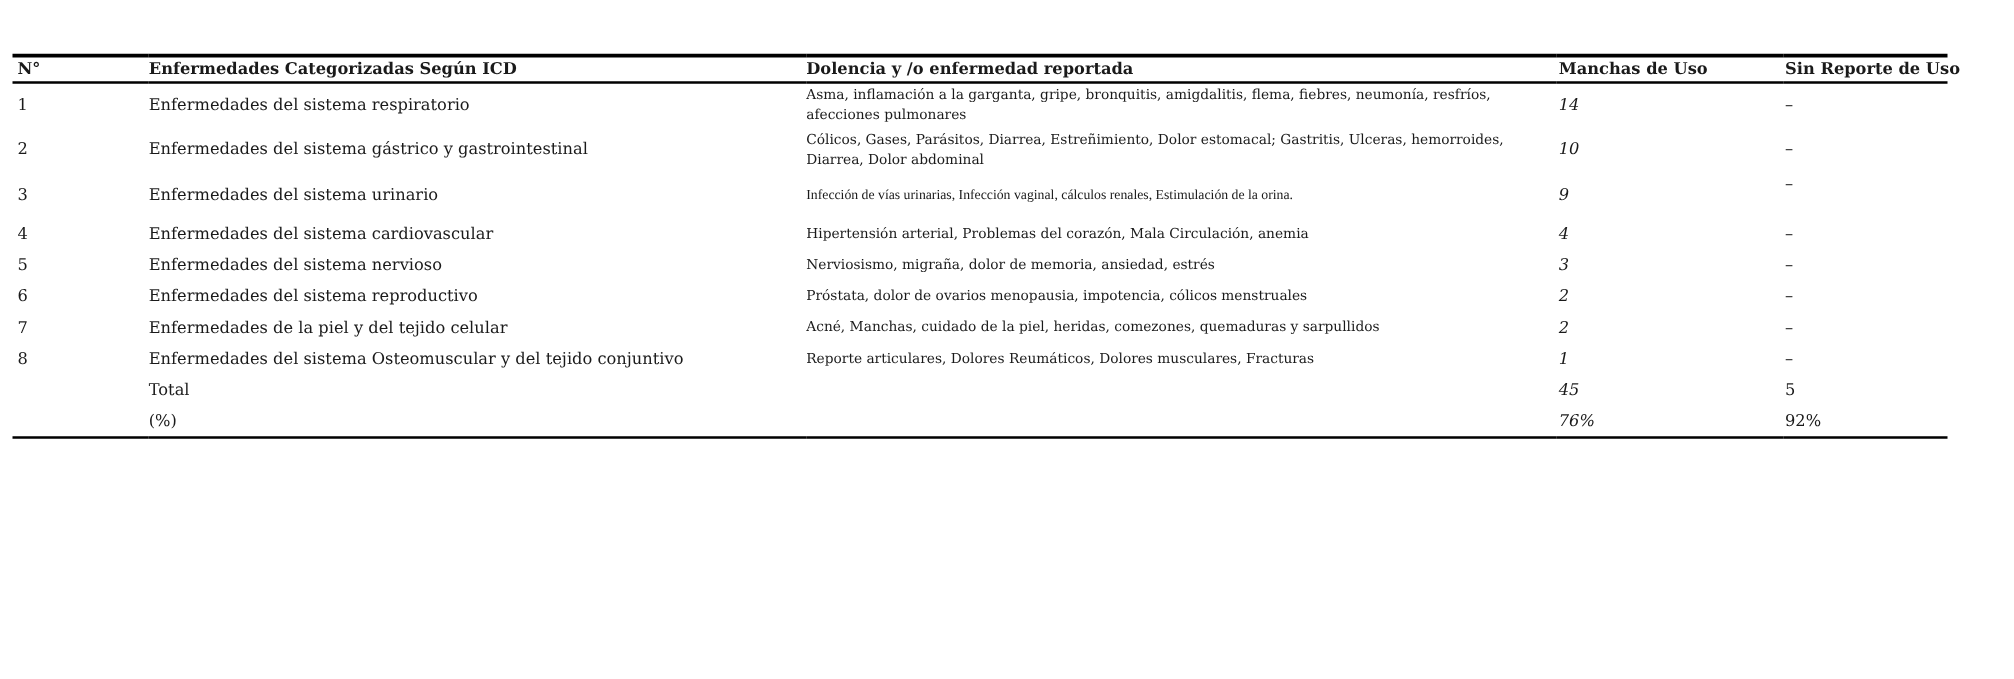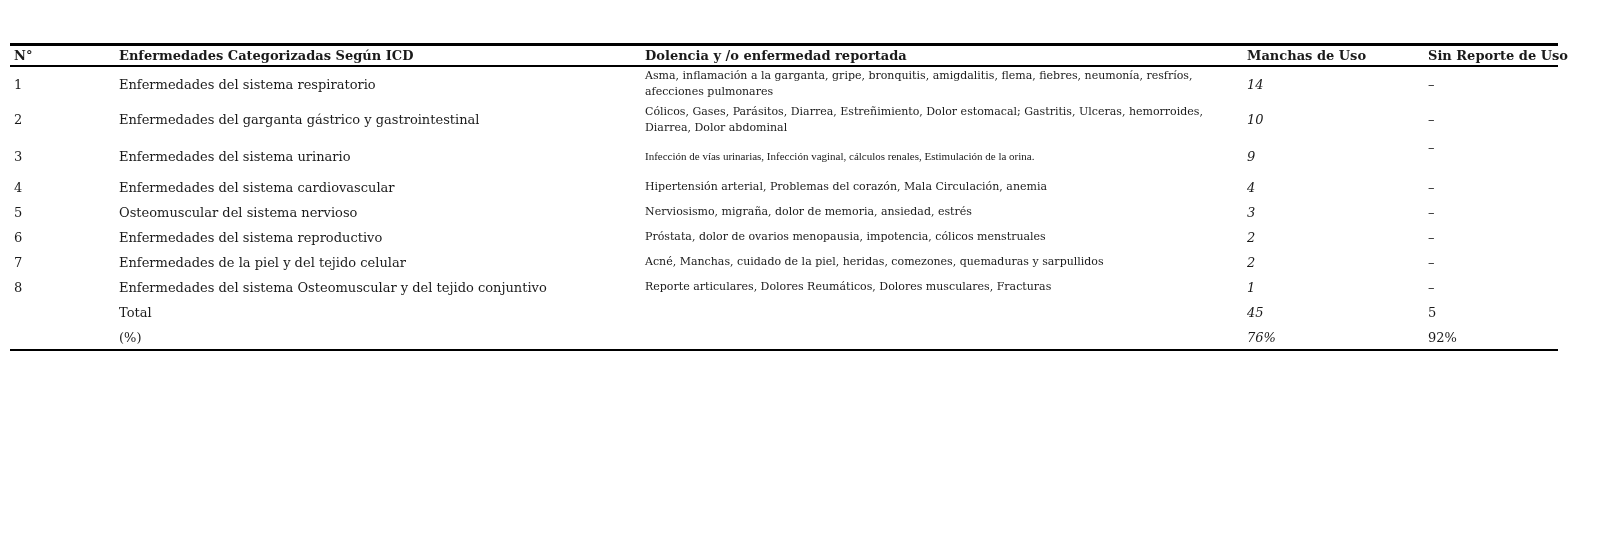--- a/index.html
+++ b/index.html
@@ -94,42 +94,42 @@
       <tbody>
           <tr>
             <td class="col-num">1</td>
             <td class="col-icd">Enfermedades del sistema respiratorio</td>
             <td class="col-dolencia">Asma, inflamación a la garganta, gripe, bronquitis, amigdalitis, flema, fiebres, neumonía, resfríos, afecciones pulmonares</td>
             <td class="col-reporte">14</td>
             <td class="col-sin-reporte">–</td>
           </tr>
           <tr>
             <td class="col-num">2</td>
-            <td class="col-icd">Enfermedades del garganta gástrico y gastrointestinal</td>
+            <td class="col-icd">Enfermedades del sistema gástrico y gastrointestinal</td>
             <td class="col-dolencia">Cólicos, Gases, Parásitos, Diarrea, Estreñimiento, Dolor estomacal; Gastritis, Ulceras, hemorroides, Diarrea, Dolor abdominal</td>
             <td class="col-reporte">10</td>
             <td class="col-sin-reporte">–</td>
           </tr>
           <tr>
             <td class="col-num">3</td>
             <td class="col-icd">Enfermedades del sistema urinario</td>
             <td class="col-dolencia">Infección de vías urinarias, Infección vaginal, cálculos renales, Estimulación de la orina.</td>
             <td class="col-reporte">9</td>
             <td class="col-sin-reporte">–</td>
           </tr>
           <tr>
             <td class="col-num">4</td>
             <td class="col-icd">Enfermedades del sistema cardiovascular</td>
             <td class="col-dolencia">Hipertensión arterial, Problemas del corazón, Mala Circulación, anemia</td>
             <td class="col-reporte">4</td>
             <td class="col-sin-reporte">–</td>
           </tr>
           <tr>
             <td class="col-num">5</td>
-            <td class="col-icd">Osteomuscular del sistema nervioso</td>
+            <td class="col-icd">Enfermedades del sistema nervioso</td>
             <td class="col-dolencia">Nerviosismo, migraña, dolor de memoria, ansiedad, estrés</td>
             <td class="col-reporte">3</td>
             <td class="col-sin-reporte">–</td>
           </tr>
           <tr>
             <td class="col-num">6</td>
             <td class="col-icd">Enfermedades del sistema reproductivo</td>
             <td class="col-dolencia">Próstata, dolor de ovarios menopausia, impotencia, cólicos menstruales</td>
             <td class="col-reporte">2</td>
             <td class="col-sin-reporte">–</td>

